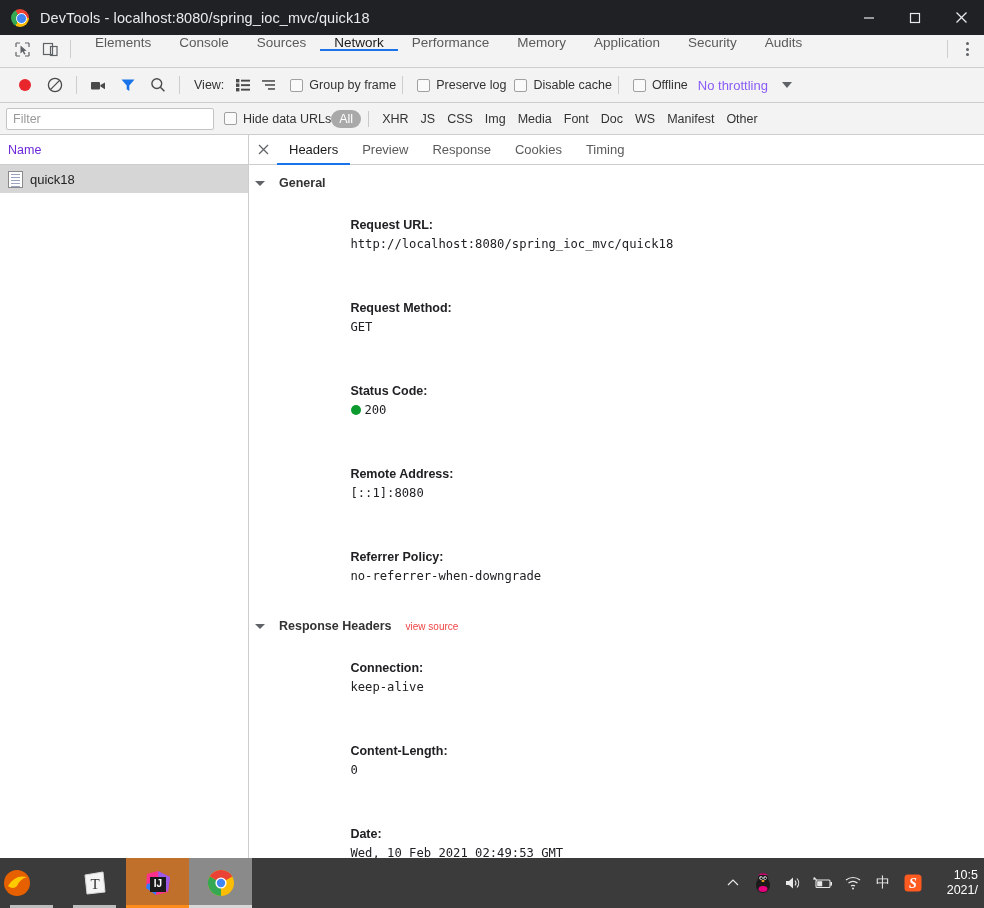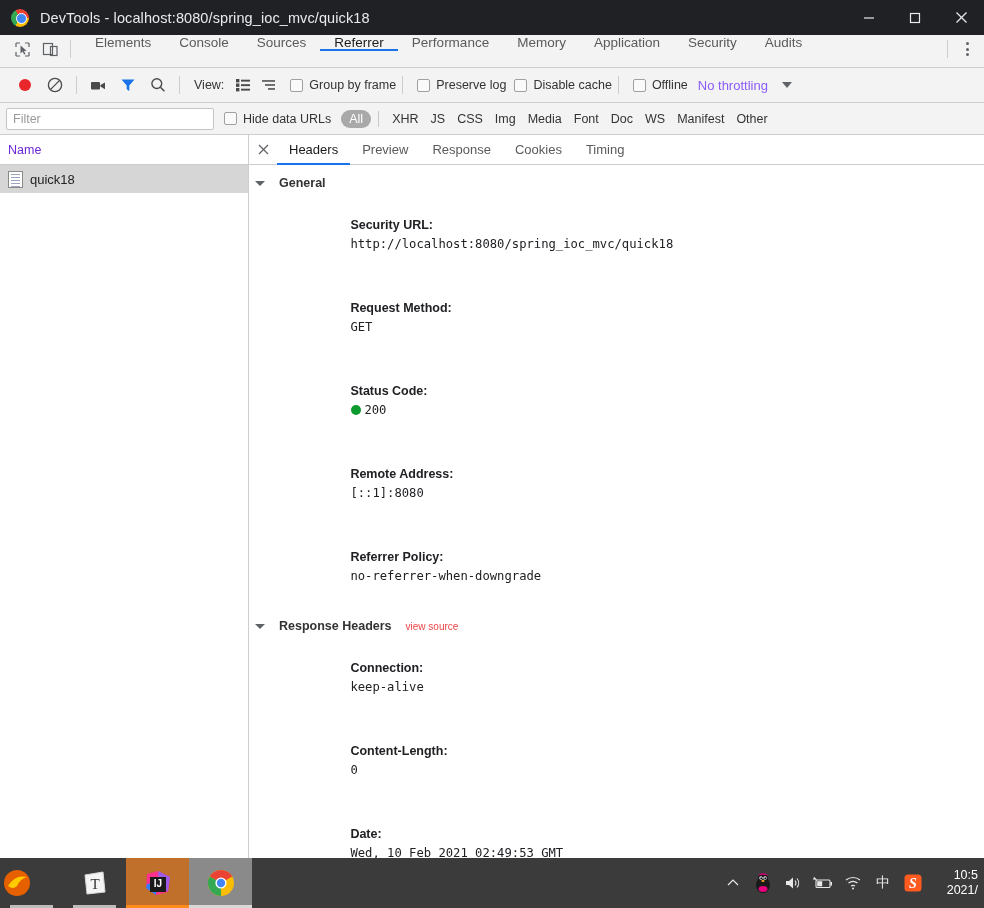--- a/index.html
+++ b/index.html
@@ -87,21 +87,21 @@
     display: flex; align-items: center; font-size: 12.5px; color: #333;
   }
   .filter-input {
     width: 208px; height: 22px; margin-left: 6px; background: #fff;
     border: 1px solid #c4c4c4; border-radius: 2px;
     display: flex; align-items: center; padding: 0 6px;
     font-size: 12.5px; color: #9a9a9a;
   }
   .hidedata { display: flex; align-items: center; gap: 6px; margin-left: 10px; white-space: nowrap; }
   .pill-all {
-    margin-left: 10px; background: #a9a9a9; color: #fff; border-radius: 9px;
+    margin-left: 0; background: #a9a9a9; color: #fff; border-radius: 9px;
     padding: 2px 8px; font-size: 12.5px; line-height: 14px;
   }
   .fsep { width: 1px; height: 16px; background: #c8c8c8; margin: 0 7px; }
   .ftype { padding: 0 6px; font-size: 12.5px; color: #333; white-space: nowrap; }
 
   
   .netbody {
     position: absolute; left: 0; top: 135px; width: 984px; height: 723px;
     display: flex; background: #fff;
   }
@@ -231,21 +231,21 @@
           <rect x="1.5" y="2.5" width="9" height="11" fill="none" stroke="#5f6368" stroke-width="1.2"></rect>
           <rect x="8.5" y="5.5" width="6.5" height="9" fill="none" stroke="#5f6368" stroke-width="1.2"></rect>
         </svg>
       </div>
       <div class="vsep"></div>
     </div>
     <div class="maintabs">
       <div class="mtab">Elements</div>
       <div class="mtab">Console</div>
       <div class="mtab">Sources</div>
-      <div class="mtab active">Referrer</div>
+      <div class="mtab active">Network</div>
       <div class="mtab">Performance</div>
       <div class="mtab">Memory</div>
       <div class="mtab">Application</div>
       <div class="mtab">Security</div>
       <div class="mtab">Audits</div>
     </div>
     <div class="tabstrip-right">
       <div class="vsep"></div>
       <div class="kebab">
           <i></i>
@@ -373,21 +373,21 @@
         <div class="dtab">Timing</div>
       </div>
 
       <div class="headerscroll">
 
         <div class="sect-title">
           <span class="tri open"></span>
           <span>General</span>
         </div>
         <div class="hrow">
-          <span class="hk">Security URL:</span>
+          <span class="hk">Request URL:</span>
           <span class="hv">http://localhost:8080/spring_ioc_mvc/quick18</span>
         </div>
         <div class="hrow">
           <span class="hk">Request Method:</span>
           <span class="hv">GET</span>
         </div>
         <div class="hrow">
           <span class="hk">Status Code:</span>
           <span class="dot200"></span><span class="hv">200</span>
         </div>

